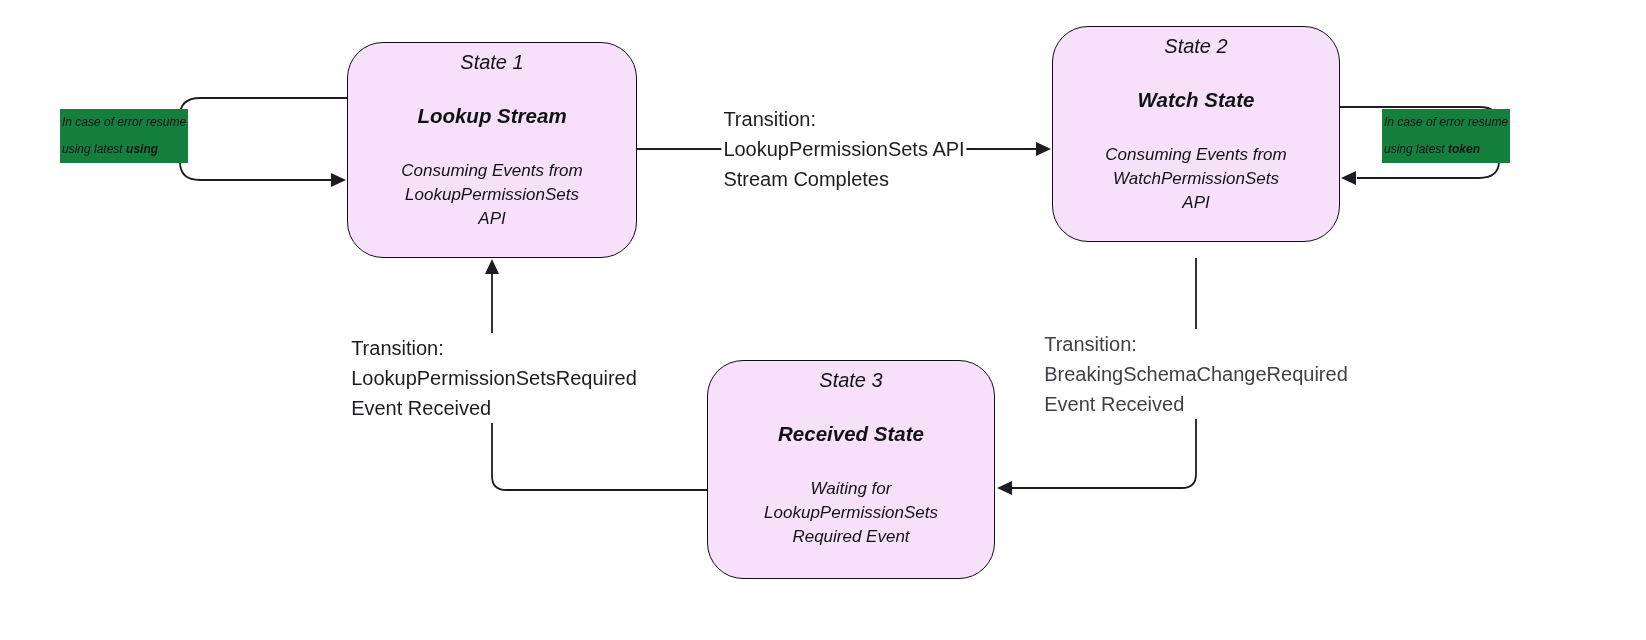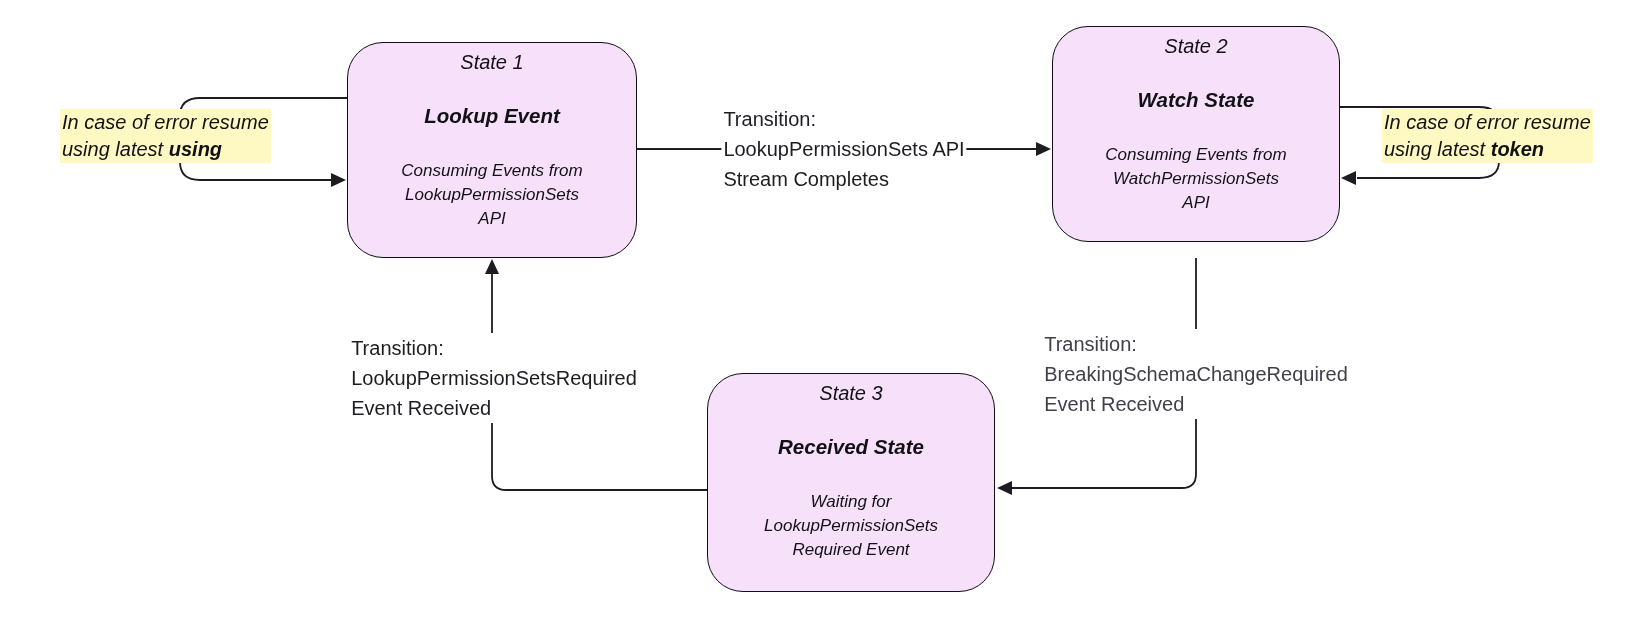--- a/index.html
+++ b/index.html
@@ -69,23 +69,23 @@
     line-height: 30px;
     background: #ffffff;
     white-space: pre-line;
     color: var(--line-color);
     padding: 0 2px;
   }
   .trans-label.muted { color: var(--muted-text); }
   .loop-label {
     position: absolute;
     font-style: italic;
-    font-size: 20px;
+    font-size: 12px;
     line-height: 27px;
-    background: #fef9c3;
+    background: #15803d;
     padding: 0 2px;
     color: var(--text-color);
     white-space: nowrap;
   }
   .loop-label b { font-weight: 700; }
 </style>
 </head>
 <body>
 
 <div class="canvas">
@@ -103,35 +103,35 @@
 
     <path d="M 1172 258 V 474 Q 1172 488 1158 488 H 988"></path>
     <polygon points="973,488 988,481 988,495"></polygon>
 
     <path d="M 683 490 H 482 Q 468 490 468 476 V 274"></path>
     <polygon points="468,259 461,274 475,274"></polygon>
   </svg>
 
   <div class="state-box" style="left:323px; top:42px; width:290px; height:216px;">
     <div class="state-label">State 1</div>
-    <div class="state-title">Lookup Event</div>
+    <div class="state-title">Lookup Stream</div>
     <div class="state-body">Consuming Events from
 LookupPermissionSets
 API</div>
   </div>
 
   <div class="state-box" style="left:1028px; top:26px; width:288px; height:216px;">
     <div class="state-label">State 2</div>
     <div class="state-title">Watch State</div>
     <div class="state-body">Consuming Events from
 WatchPermissionSets
 API</div>
   </div>
 
-  <div class="state-box" style="left:683px; top:373px; width:288px; height:219px;">
+  <div class="state-box" style="left:683px; top:360px; width:288px; height:219px;">
     <div class="state-label">State 3</div>
     <div class="state-title">Received State</div>
     <div class="state-body">Waiting for
 LookupPermissionSets
 Required Event</div>
   </div>
 
   <div class="trans-label" style="left:820px; top:104px;">Transition:
 LookupPermissionSets API
 Stream Completes</div>

